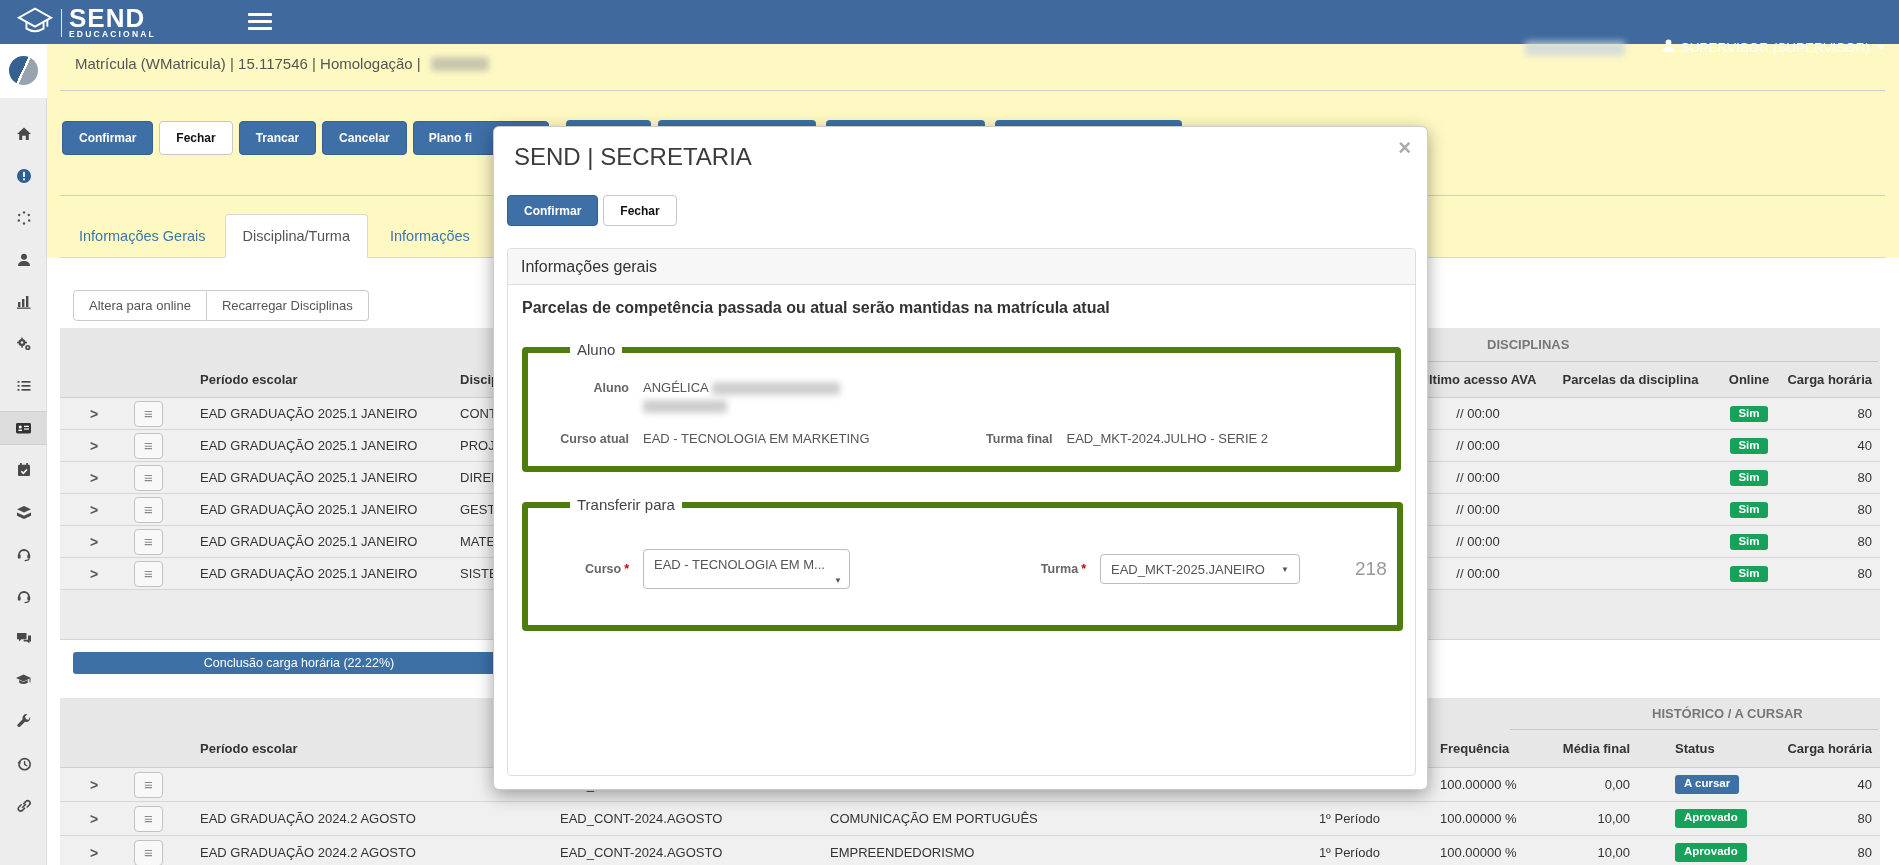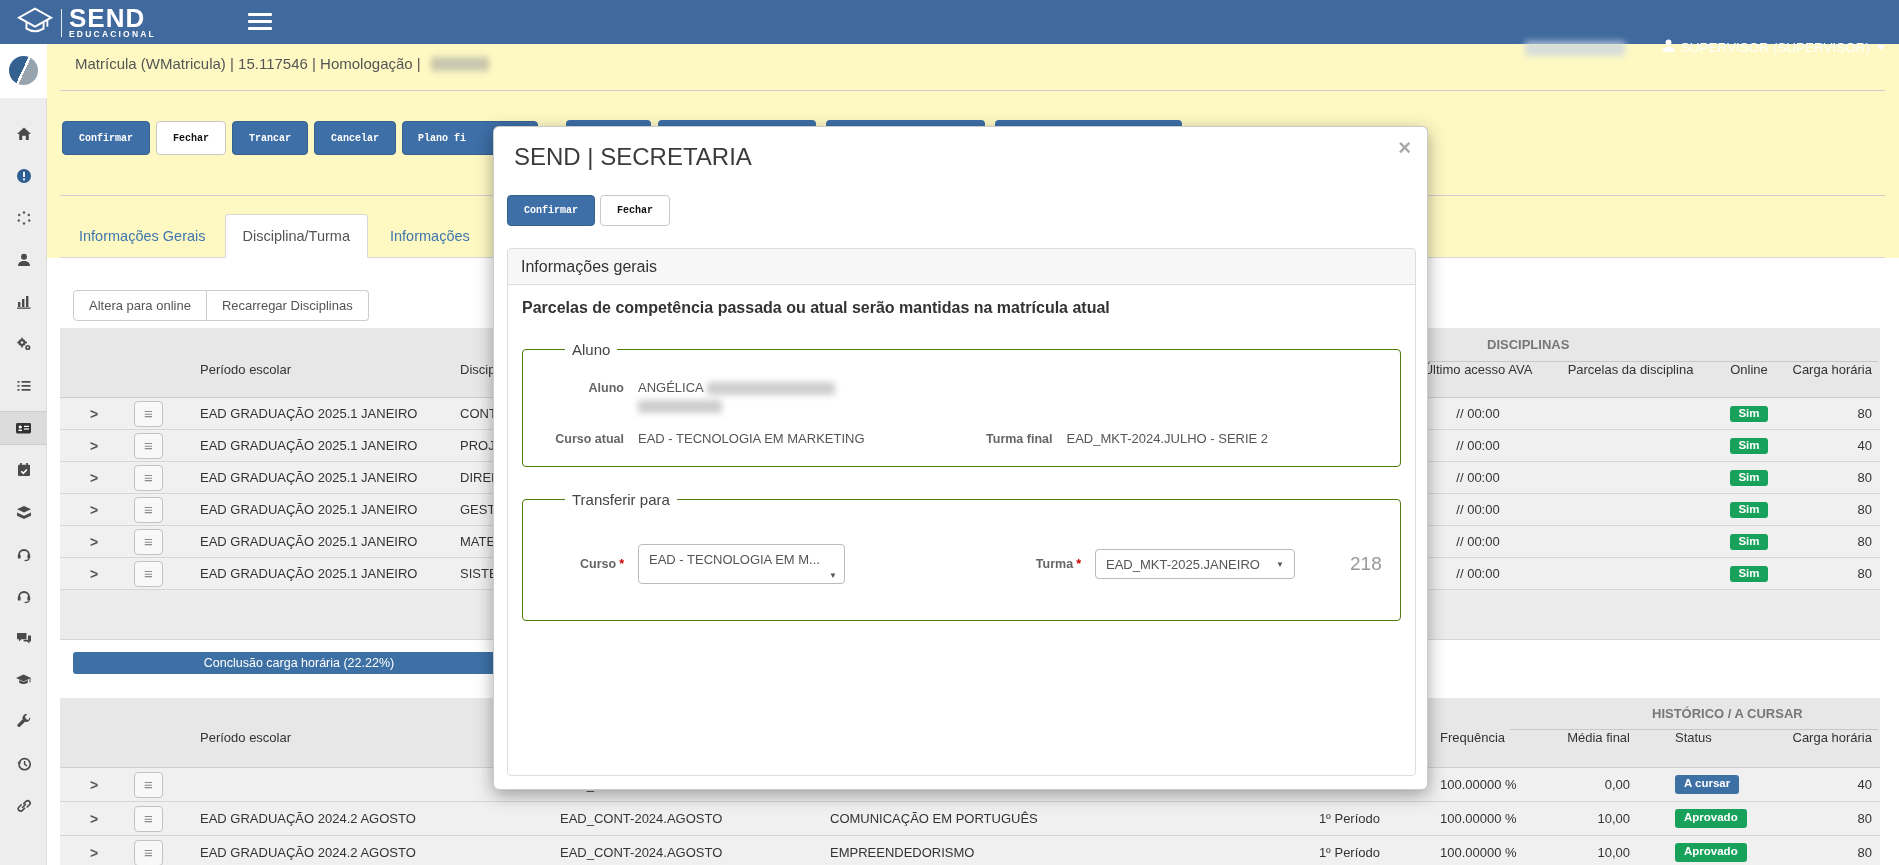--- a/index.html
+++ b/index.html
@@ -30,22 +30,22 @@
   .side-item { position:absolute; left:0; width:47px; height:34px; display:flex; align-items:center; justify-content:center; cursor:pointer; }
   .side-item.active { background:#dcdcdc; border-top:1px solid #cfcfcf; border-bottom:1px solid #cfcfcf; }
   .side-item svg { display:block; }
 
   
   .breadcrumb { position:absolute; left:75px; top:55px; font-size:15px; color:#555; display:flex; align-items:center; z-index:1;}
   .bc-blur { display:inline-block; width:58px; height:14px; background:#9c9c9c; filter:blur(3px); opacity:.55; margin-left:10px; border-radius:2px; }
   .hline { position:absolute; background:#cfcfcf; height:1px; z-index:1; }
 
   .btn { display:inline-flex; align-items:center; justify-content:center; height:34px; padding:0 16px;
-         border-radius:4px; font-size:10px; font-weight:bold; border:1px solid transparent; cursor:pointer;
-         font-family:Liberation Mono, monospace; }
+         border-radius:4px; font-size:12px; font-weight:bold; border:1px solid transparent; cursor:pointer;
+         font-family:Liberation Sans, sans-serif; }
   .btn.primary { background:#3e6fa7; color:#fff; border-color:#35608f; }
   .btn.light { background:#fff; color:#111; border-color:#c8c8c8; }
   .actions { position:absolute; left:62px; top:121px; display:flex; gap:6px; z-index:2; }
   .btn.clipped { width:136px; justify-content:flex-start; padding-left:15px; }
   .sliver { position:absolute; top:120px; height:10px; background:#3e6fa7; border-radius:4px 4px 0 0; z-index:2; }
 
   
   .panel-body { position:absolute; left:47px; top:258px; width:1852px; height:607px; background:#fff; z-index:1; }
   .tabs { position:absolute; left:60px; top:214px; width:1825px; height:44px; border-bottom:1px solid #d8d8d8; display:flex; z-index:2; }
   .tab { display:flex; align-items:center; padding:0 22px; font-size:14.5px; color:#3e76ad; cursor:pointer; }
@@ -58,21 +58,21 @@
   .btn-group .gbtn:first-child { border-radius:4px 0 0 4px; }
   .btn-group .gbtn:last-child { border-radius:0 4px 4px 0; border-left:none; }
 
   
   .tbl { position:absolute; left:60px; width:1820px; z-index:2; font-size:13px; color:#333; }
   .t1 { top:328px; } .t2 { top:698px; }
   .group-row { position:relative; height:34px; background:#e7e7e7; }
   .t2 .group-row { height:32px; }
   .group-title { position:absolute; font-size:13px; font-weight:bold; color:#777; top:9px; }
   .group-line { position:absolute; height:1px; background:#c8c8c8; }
-  .head-row { display:flex; align-items:flex-start; height:36px; background:#e7e7e7; font-weight:normal; border-bottom:1px solid #cfcfcf; }
+  .head-row { display:flex; align-items:center; height:36px; background:#e7e7e7; font-weight:bold; border-bottom:1px solid #cfcfcf; }
   .t2 .head-row { height:38px; }
   .trow { display:flex; align-items:center; height:32px; background:#f0f0f0; border-bottom:1px solid #d6d6d6; }
   .t2 .trow { height:34px; }
   .empty-row { height:50px; background:#ececec; border-bottom:1px solid #d6d6d6; }
 
   .c-chev { width:60px; padding-left:30px; color:#555; font-weight:bold; font-size:14px; cursor:pointer; }
   .c-menu { width:80px; padding-left:14px; }
   .menu-btn { width:29px; height:26px; border:1px solid #c2c2c2; border-radius:4px; background:#f8f8f8;
               color:#8a8a8a; font-size:15px; display:flex; align-items:center; justify-content:center; cursor:pointer; }
   .t1 .c-per { width:260px; } .t1 .c-disc { flex:1; overflow:hidden; white-space:nowrap; }
@@ -94,21 +94,21 @@
            border-radius:6px; box-shadow:0 5px 18px rgba(0,0,0,.35); z-index:50; }
   .m-close { position:absolute; right:16px; top:10px; font-size:22px; color:#aaa; font-weight:bold; cursor:pointer; line-height:1; }
   .m-title { position:absolute; left:20px; top:16px; font-size:24px; color:#3b3b3b; }
   .m-toolbar { position:absolute; left:13px; top:68px; display:flex; gap:5px; }
   .m-toolbar .btn { height:31px; }
   .m-panel { position:absolute; left:13px; top:121px; width:909px; height:528px; border:1px solid #ddd; border-radius:4px; background:#fff; }
   .m-panel-head { height:36px; background:#f7f7f7; border-bottom:1px solid #ddd; border-radius:4px 4px 0 0;
                   display:flex; align-items:center; padding-left:13px; font-size:16px; color:#333; }
   .m-panel-content { position:relative; padding:14px; }
   .m-msg { font-size:16px; font-weight:bold; color:#333; }
-  fieldset.fs { border:1px solid #4d7c0f; border-radius:4px; margin-top:24px; padding:14px 10px 10px; }
+  fieldset.fs { border:6px solid #4d7c0f; border-radius:4px; margin-top:24px; padding:14px 10px 10px; }
   fieldset.fs legend { font-size:15px; color:#444; padding:0 7px; margin-left:32px; }
   .f-row { display:flex; margin:8px 0 18px; }
   .f-half { width:50%; display:flex; }
   .f-label { width:105px; text-align:right; font-weight:bold; color:#666; font-size:12.5px; padding-right:14px; padding-top:1px; flex:none; }
   .f-val { font-size:13px; color:#555; }
   .blur { display:inline-block; background:#9c9c9c; filter:blur(3px); opacity:.5; border-radius:2px; vertical-align:middle; }
   .fs-transfer .f-row { align-items:center; margin:22px 0 26px; }
   .req { color:#c00; margin-left:3px; }
   .selectbox { border:1px solid #bbb; border-radius:4px; background:#fff; color:#555; font-size:13px; position:relative; cursor:pointer; }
   .sel-curso { width:207px; height:40px; padding:7px 10px 0; }

